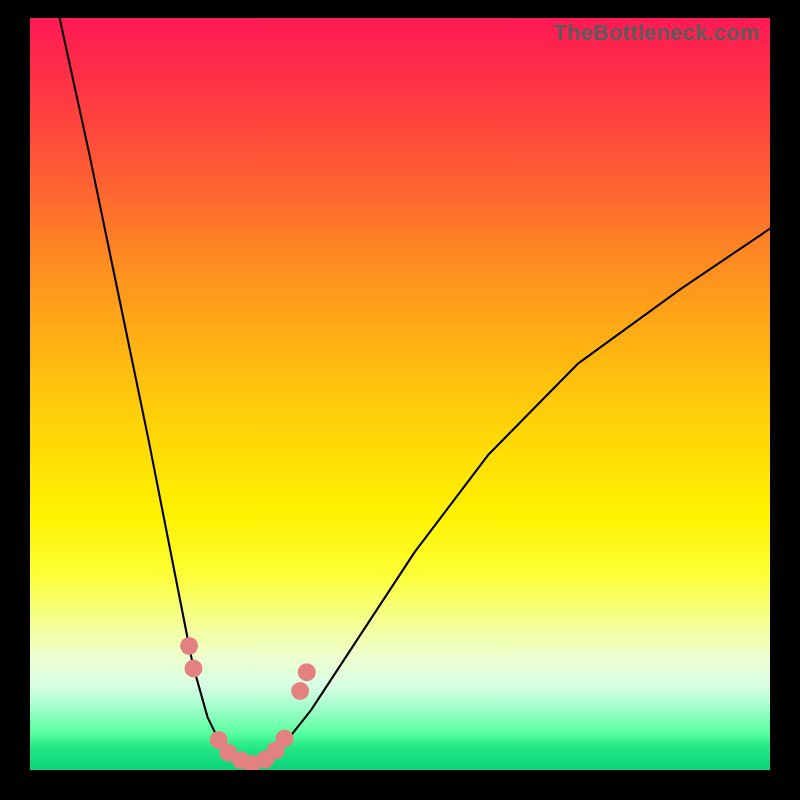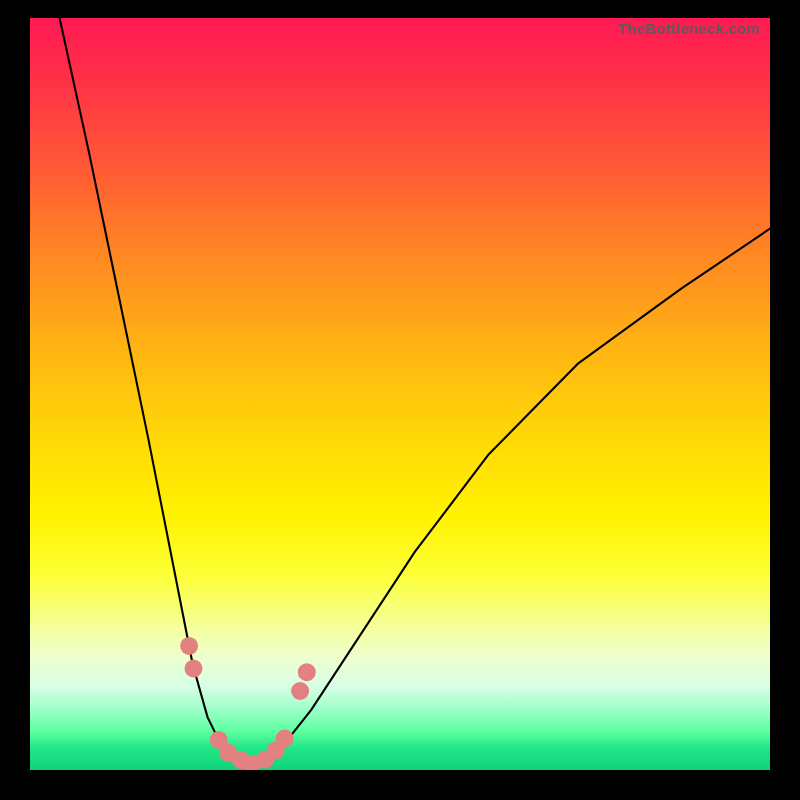--- a/index.html
+++ b/index.html
@@ -39,21 +39,21 @@
       #9cffc7 92%,
       #5bff9f 95%,
       #22e887 97%,
       #0fd27a 100%
     );
   }
   .watermark {
     position: absolute;
     top: 2px;
     right: 10px;
-    font-size: 15px;
+    font-size: 22px;
     font-weight: 600;
     color: #5b5b5b;
     letter-spacing: 0.2px;
     pointer-events: none;
   }
   svg.overlay {
     position: absolute;
     left: 0;
     top: 0;
     width: 740px;

